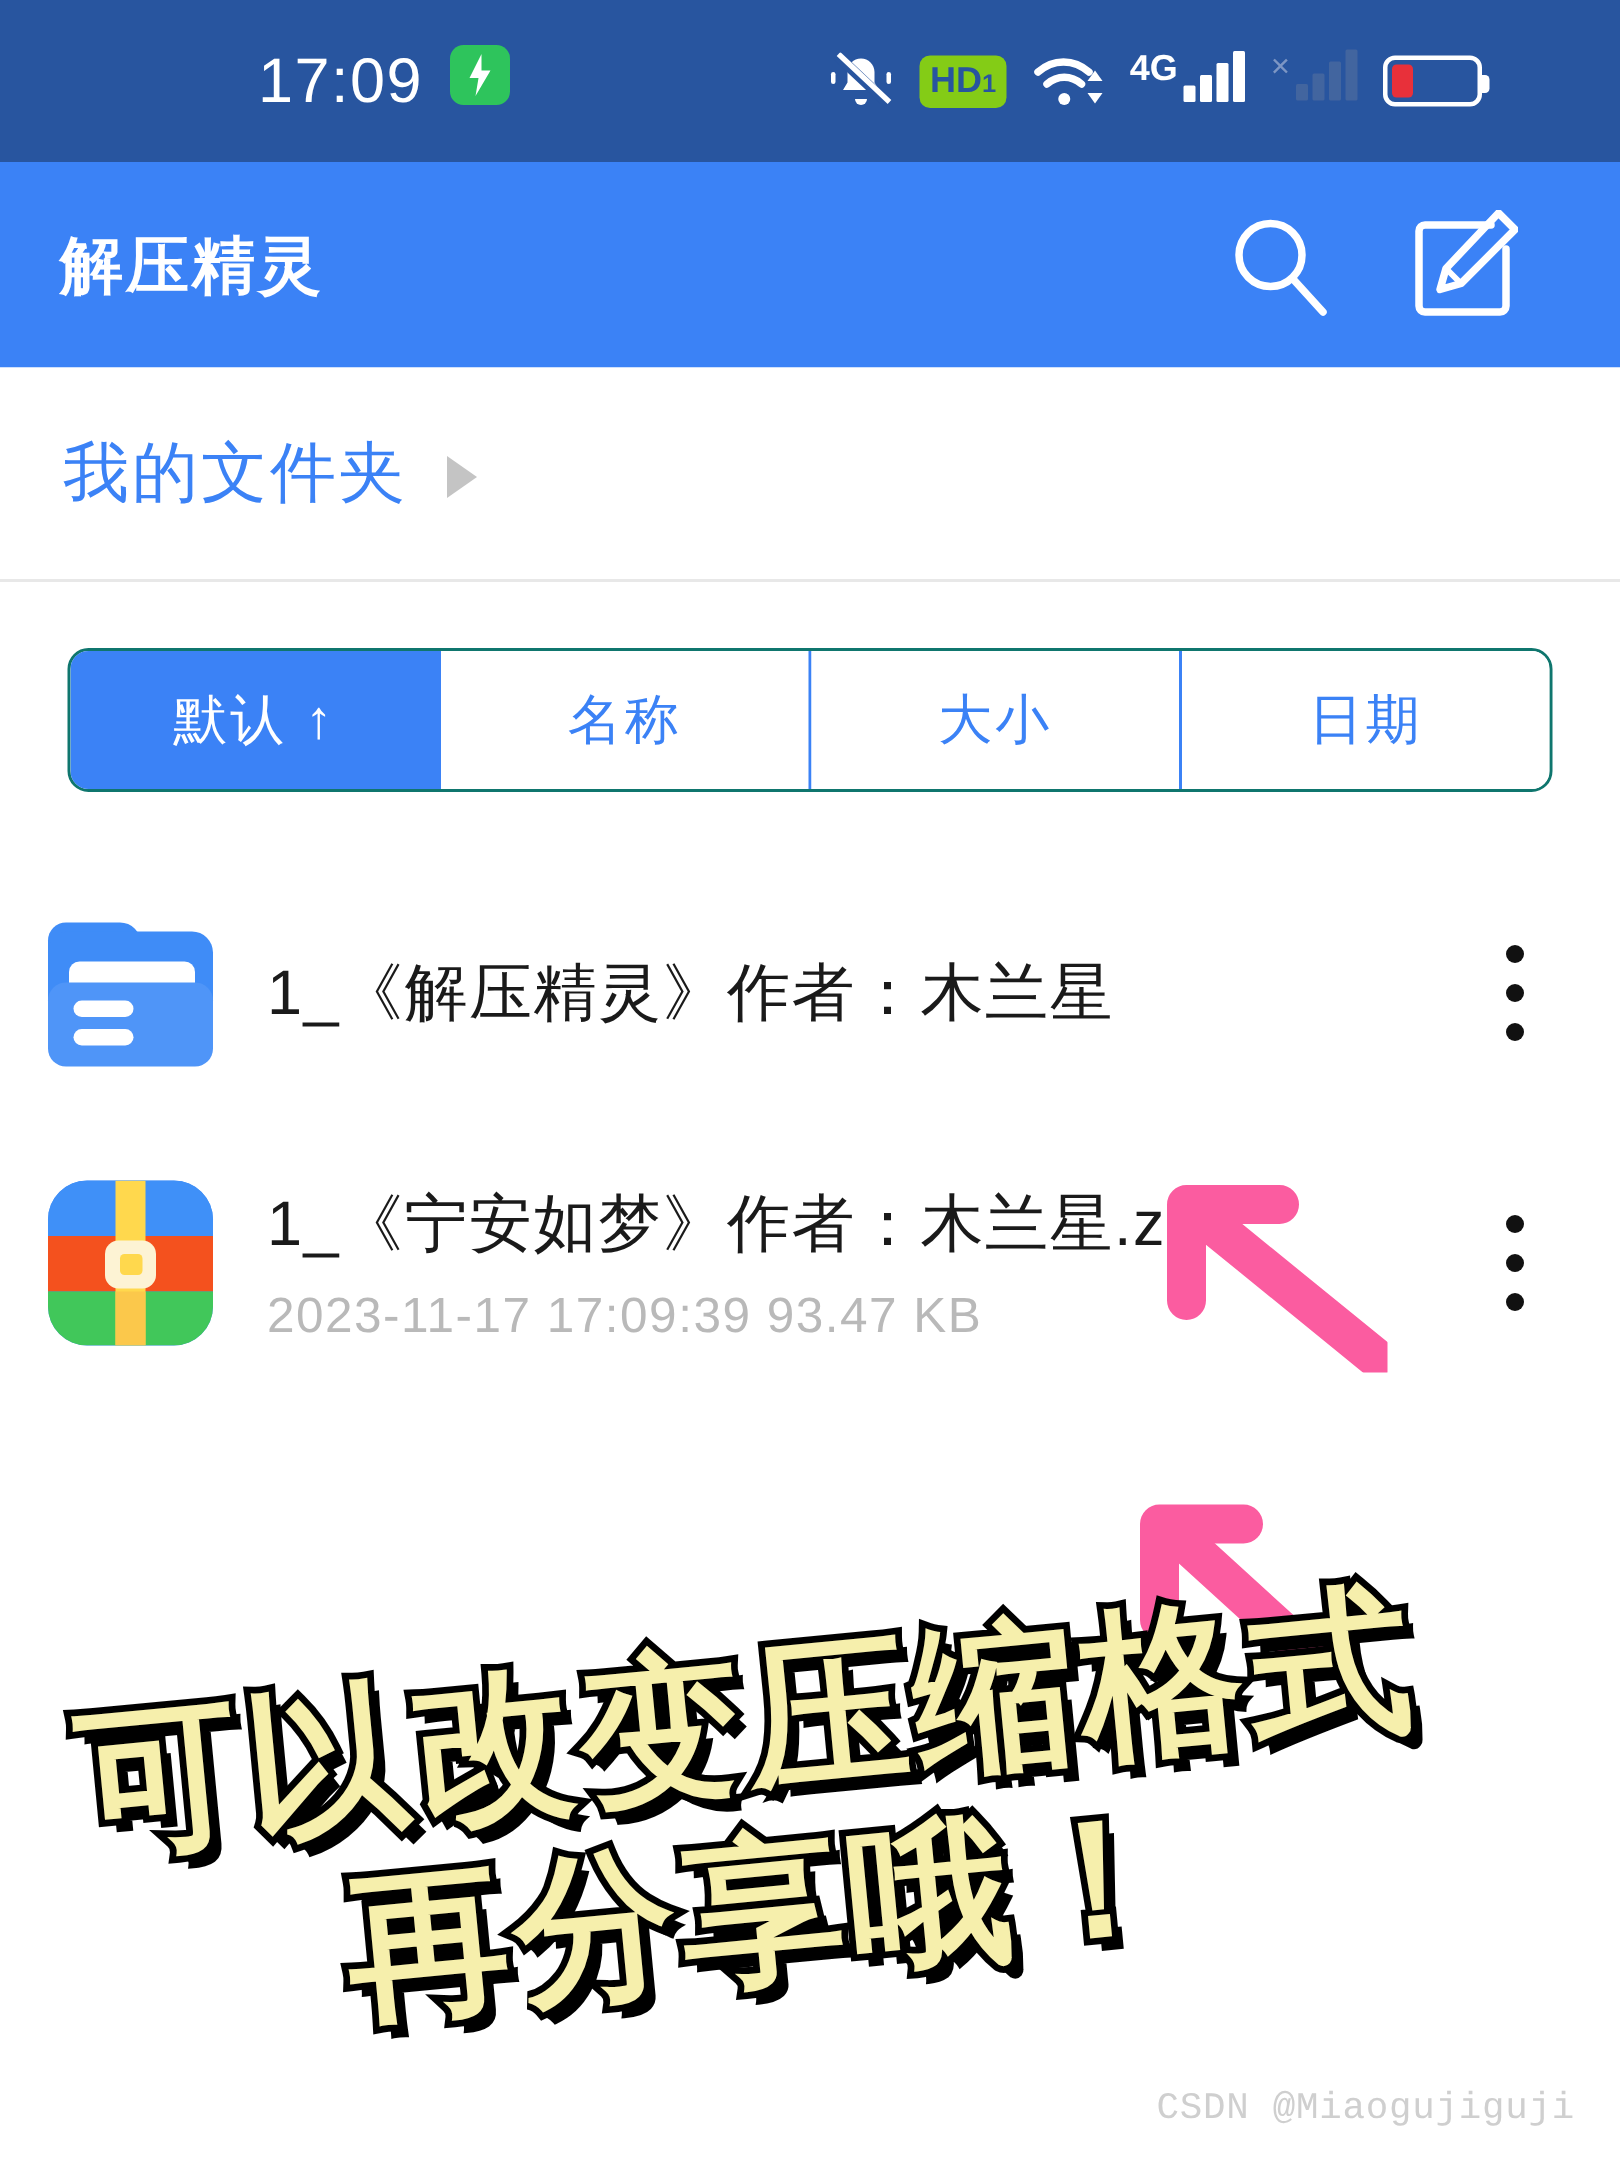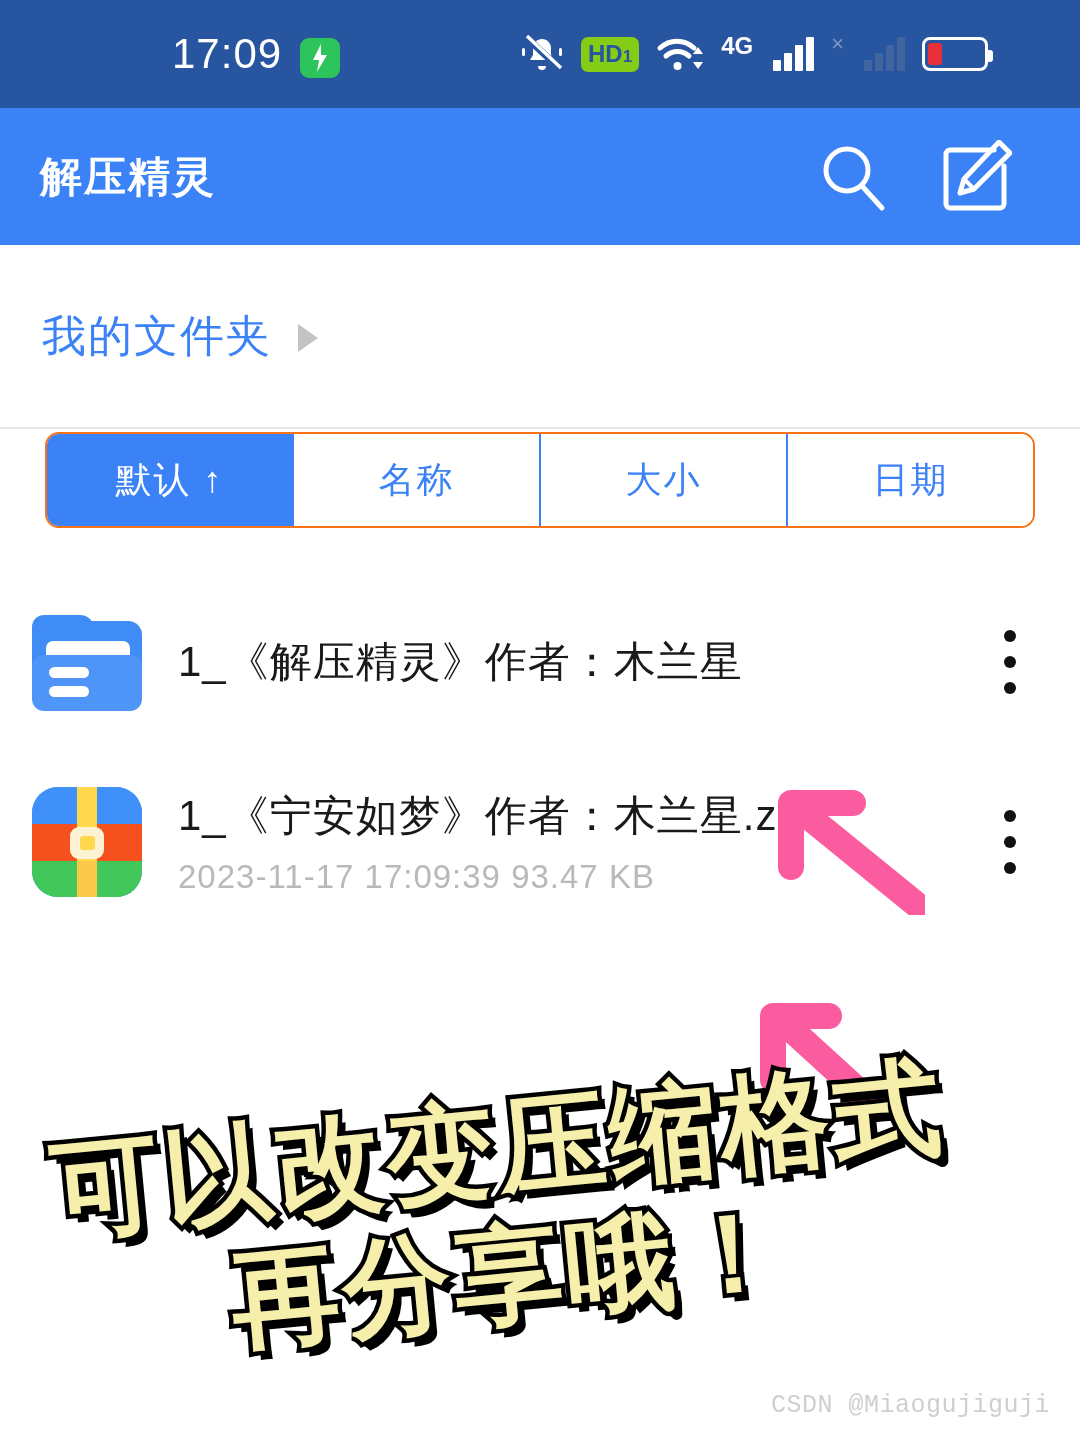--- a/index.html
+++ b/index.html
@@ -11,21 +11,21 @@
   }
   #screen { position: relative; width: 1080px; height: 1440px; background: #fff; }
 
   
   .statusbar {
     position: absolute; left: 0; top: 0; width: 1080px; height: 108px;
     background: #28559f;
     display: flex; align-items: center; justify-content: space-between;
     padding: 0 32px;
   }
-  .status-left { display: flex; align-items: flex-end; gap: 18px; }
+  .status-left { display: flex; align-items: flex-start; gap: 18px; }
   .status-time {
     color: #ffffff; font-size: 42px; letter-spacing: 1px; font-weight: 400;
     padding-left: 140px;
   }
   .batt-charge {
     width: 40px; height: 40px; border-radius: 9px; background: #2ec45c;
     display: flex; align-items: center; justify-content: center;
   }
   .batt-charge svg { display: block; }
   .status-right { display: flex; align-items: center; gap: 17px; padding-right: 60px; }
@@ -36,21 +36,21 @@
     padding: 5px 7px 6px 7px; letter-spacing: 0px;
   }
   .hd-badge sub { font-size: 17px; vertical-align: baseline; }
   .bars { display: flex; align-items: flex-end; gap: 3px; height: 34px; }
   .bars i { display: block; width: 8px; background: #ffffff; border-radius: 1px; }
   .bars i:nth-child(1){ height: 11px; }
   .bars i:nth-child(2){ height: 18px; }
   .bars i:nth-child(3){ height: 26px; }
   .bars i:nth-child(4){ height: 34px; }
   .bars.dim i { background: #42659f; }
-  .sig-group { display: flex; align-items: center; gap: 20px; }
+  .sig-group { display: flex; align-items: flex-start; gap: 4px; }
   .sig-label { color:#fff; font-size: 24px; font-weight: 700; line-height: 1; margin-bottom: 16px; }
   .sig-label.x { font-size: 22px; font-weight: 400; color: #7d96c4; margin-bottom: 20px; }
   .battery-shell {
     width: 66px; height: 34px; border: 3px solid #ffffff; border-radius: 8px;
     position: relative; display: flex; align-items: center; padding: 3px;
   }
   .battery-shell::after{
     content:""; position:absolute; right:-8px; top:10px; width:5px; height:12px;
     background:#ffffff; border-radius: 0 3px 3px 0;
   }
@@ -62,35 +62,35 @@
     background: #3b82f6;
     display: flex; align-items: center; justify-content: space-between;
     padding: 0 44px 0 40px;
   }
   .app-title { color: #ffffff; font-size: 42px; font-weight: 600; letter-spacing: 2px; }
   .appbar-actions { display: flex; align-items: center; gap: 52px; padding-right: 24px; }
   .appbar-actions svg { display: block; }
 
   
   .breadcrumb {
-    position: absolute; left: 0; top: 245px; width: 1080px; height: 184px;
+    position: absolute; left: 0; top: 245px; width: 1080px; height: 143px;
     display: flex; align-items: center; padding-left: 42px; gap: 26px;
     border-bottom: 2px solid #e8e8e8; background: #fff;
   }
   .crumb-text { color: #3b82f6; font-size: 44px; font-weight: 500; letter-spacing: 2px; }
   .crumb-arrow {
     width: 0; height: 0; border-left: 20px solid #c4c4c4;
     border-top: 14px solid transparent; border-bottom: 14px solid transparent;
     margin-top: 4px;
   }
 
   
   .segmented {
     position: absolute; left: 45px; top: 432px; width: 990px; height: 96px;
-    border: 2px solid #f97316; border-radius: 14px; overflow: hidden;
+    border: 2px solid #0f766e; border-radius: 14px; overflow: hidden;
     display: flex; background: #ffffff;
   }
   .seg {
     flex: 1; display: flex; align-items: center; justify-content: center;
     font-size: 36px; color: #3b82f6; border-right: 2px solid #3b82f6;
     letter-spacing: 2px; background: #ffffff;
   }
   .seg:last-child { border-right: none; }
   .seg.active { background: #3b82f6; color: #ffffff; }
 

